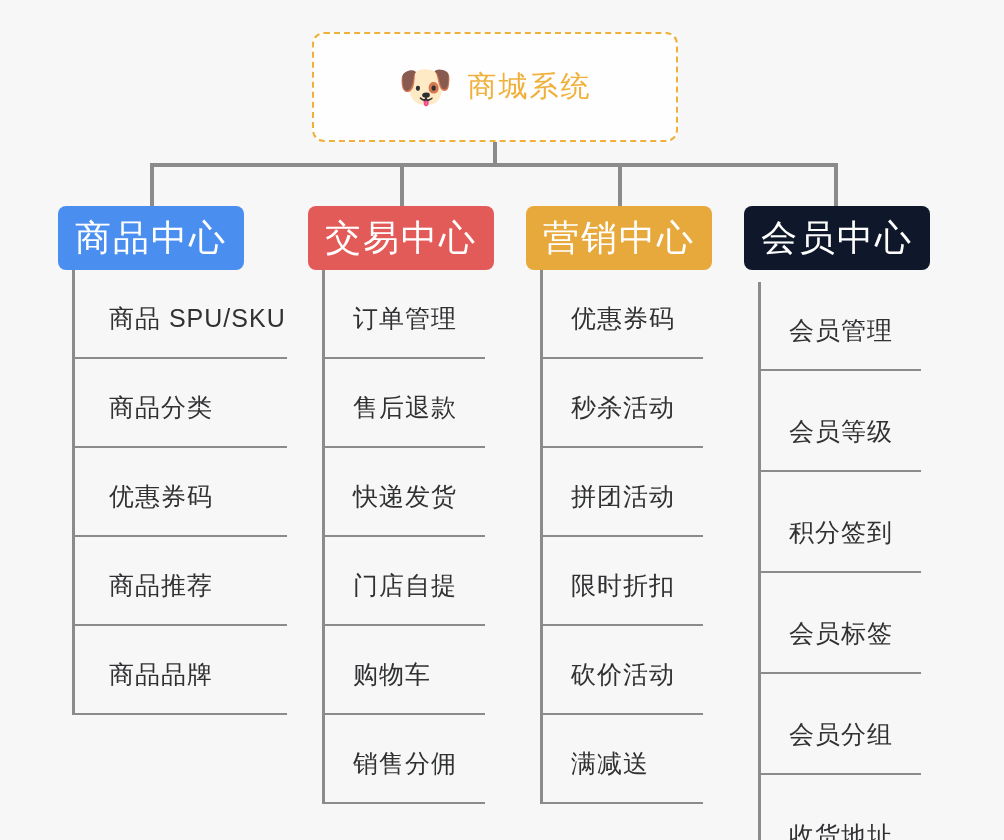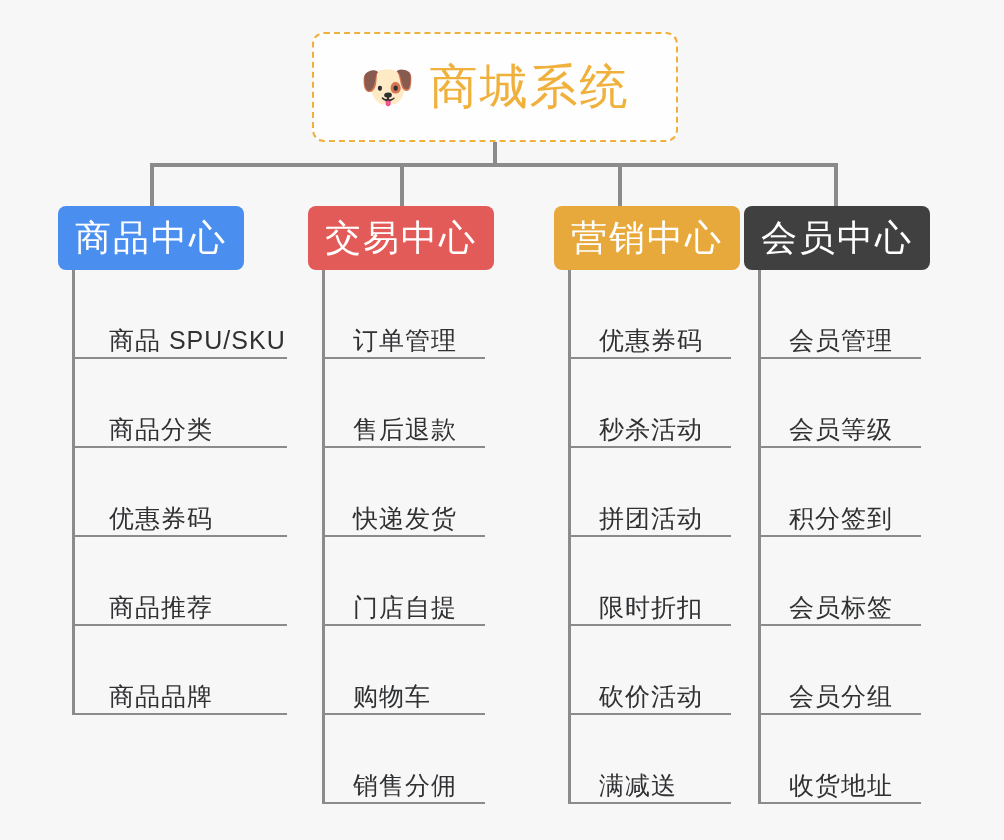--- a/index.html
+++ b/index.html
@@ -41,21 +41,21 @@
     justify-content: center;
     gap: 14px;
   }
   .root-emoji {
     font-size: 44px;
     line-height: 1;
     display: block;
     filter: saturate(1.05);
   }
   .root-title {
-    font-size: 48px;
+    font-size: 29px;
     color: #f0b03c;
     letter-spacing: 2px;
     white-space: nowrap;
   }
 
   
   .conn {
     position: absolute;
     background: #8b8b8b;
   }
@@ -87,21 +87,21 @@
     left: 0;
     top: 206px;
     width: 1004px;
   }
   .column {
     position: absolute;
     top: 0;
   }
   .col-0 { left: 58px;  width: 250px; }
   .col-1 { left: 308px; width: 218px; }
-  .col-2 { left: 554px; width: 218px; }
+  .col-2 { left: 526px; width: 218px; }
   .col-3 { left: 744px; width: 218px; }
 
   .cat-header {
     box-sizing: border-box;
     height: 64px;
     border-radius: 8px;
     display: flex;
     align-items: center;
     justify-content: center;
     color: #ffffff;
@@ -127,27 +127,27 @@
     position: relative;
     height: 89px;
     box-sizing: border-box;
     display: flex;
     align-items: flex-end;
     border-bottom: 2px solid #8b8b8b;
   }
   .col-0 .leaf-item { width: 212px; }
   .col-1 .leaf-item { width: 160px; }
   .col-2 .leaf-item { width: 160px; }
-  .col-3 .leaf-item { width: 160px; }
+  .col-3 .leaf-item { width: 160px; margin-top: 12px; }
 
   .leaf-label {
     font-size: 25px;
     color: #303133;
     white-space: nowrap;
-    padding-bottom: 0;
+    padding-bottom: 22px;
     padding-left: 34px;
     letter-spacing: 1px;
   }
   .col-1 .leaf-label,
   .col-2 .leaf-label,
   .col-3 .leaf-label { padding-left: 28px; }
 </style>
 </head>
 <body style="background: rgb(247, 247, 247);">
 
@@ -238,21 +238,21 @@
         <div class="leaf-item" style="border-bottom-color: rgb(139, 139, 139);">
             <span class="leaf-label">砍价活动</span>
           </div>
         <div class="leaf-item" style="border-bottom-color: rgb(139, 139, 139);">
             <span class="leaf-label">满减送</span>
           </div>
       </div>
     </div>
 
     <div class="column col-3">
-      <div class="cat-header" style="background: #404040;">
+      <div class="cat-header" style="background: #0f172a;">
         <span>会员中心</span>
       </div>
       <div class="leaf-list" style="border-left-color: rgb(139, 139, 139);">
         <div class="leaf-item" style="border-bottom-color: rgb(139, 139, 139);">
             <span class="leaf-label">会员管理</span>
           </div>
         <div class="leaf-item" style="border-bottom-color: rgb(139, 139, 139);">
             <span class="leaf-label">会员等级</span>
           </div>
         <div class="leaf-item" style="border-bottom-color: rgb(139, 139, 139);">

